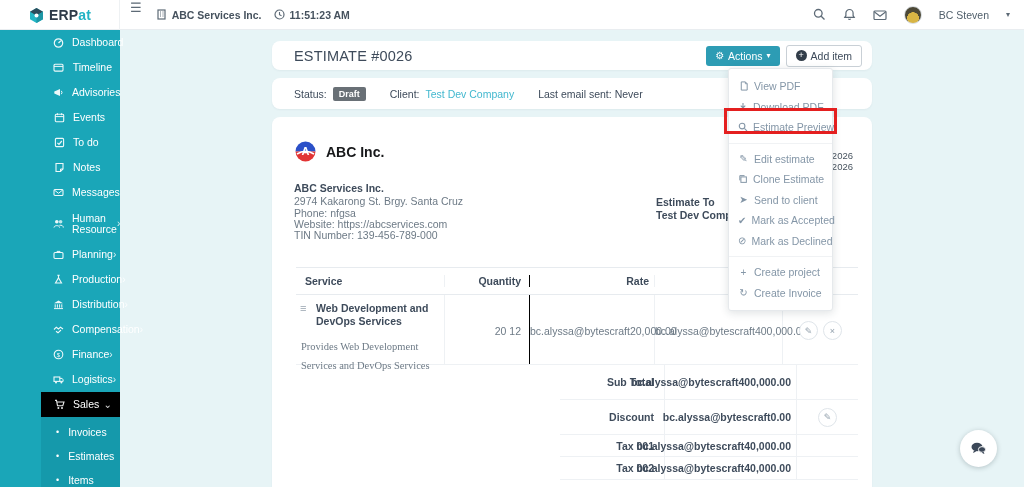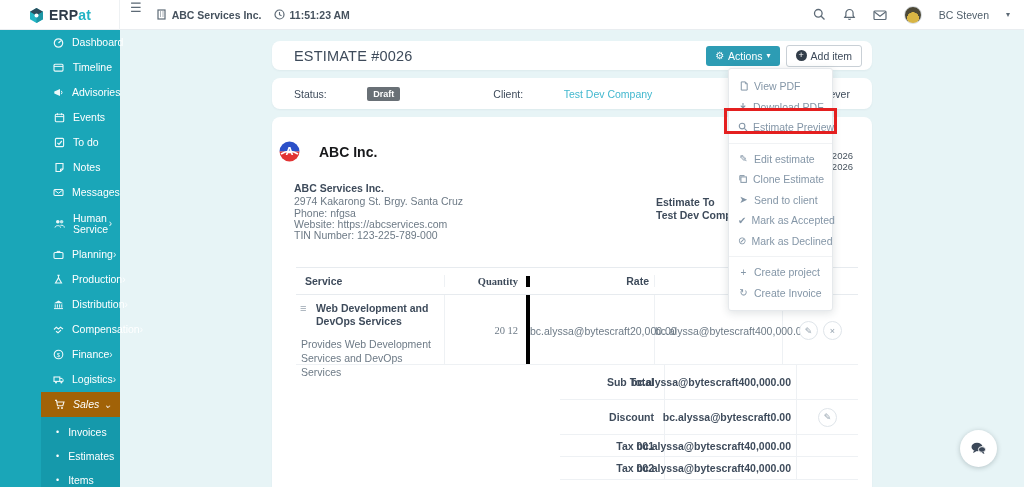--- a/index.html
+++ b/index.html
@@ -26,68 +26,68 @@
     border:1px solid #d9dee2; }
   .user { display:flex; align-items:center; gap:17px; font-size:10.5px; color:#51606c; cursor:pointer; }
   
   .sidebar { position:absolute; left:0; top:30px; width:120px; height:457px;
     background:#1aa6b8; z-index:20; color:#fff;padding-left:41px; }
   .side-item { height:25px; display:flex; align-items:center; padding:0 8px 0 12px;
     font-size:10.5px; cursor:pointer; }
   .side-item .lbl { margin-left:8px; flex:1; line-height:11px; }
   .side-item .chev { font-size:10px; opacity:.85; }
   .side-item.tall { height:37px; }
-  .side-item.active { background:#a16207;font-style:italic; }
+  .side-item.active { background:#000000; }
   .side-ic { width:12px; display:flex; justify-content:center; opacity:.92; }
   .submenu { background:#1599ab; padding-top:3px; height:70px; }
   .sub-item { height:24px; display:flex; align-items:center; padding-left:15px;
     font-size:10.5px; cursor:pointer; }
   .sub-item .b { font-size:9px; margin-right:9px; }
   
   .card { position:absolute; left:272px; width:600px; background:#fff; border-radius:8px;
-    box-shadow:0 1px 2px rgba(40,60,70,.05);justify-content:space-between; }
+    box-shadow:0 1px 2px rgba(40,60,70,.05); }
   .card1 { top:41px; height:29px; display:flex; align-items:center; padding:0 10px 0 22px; }
   .page-title { font-size:14.5px; color:#3e4b5b; letter-spacing:.2px; flex:1; }
   .btn { display:inline-flex; align-items:center; gap:4px; font-size:10.5px; border-radius:3px;
     padding:4px 9px; cursor:pointer; white-space:nowrap; }
   .btn-actions { background:#2d9cb4; color:#fff; margin-right:6px; }
   .btn-add { background:#fff; border:1px solid #c9d0d6; color:#3e4b5b; }
   .plus-circle { width:11px; height:11px; border-radius:50%; background:#323d49; color:#fff;
     font-size:9px; line-height:11px; text-align:center; display:inline-block; }
   .card2 { top:78px; height:31px; display:flex; align-items:center; gap:6px; padding:0 22px; font-size:10.5px; }
   .badge-draft { background:#697076; color:#fff; font-size:9px; font-weight:bold;
     padding:2px 6px; border-radius:2px; }
   .lbl-dark { color:#3e4b5b; }
   .link { color:#43b8cf; cursor:pointer; }
   .gap18 { width:12px; }
   .card3 { top:117px; height:400px; }
   
-  .doc-logo { position:absolute; left:6px; top:23px; display:flex; align-items:center; gap:18px; }
+  .doc-logo { position:absolute; left:22px; top:23px; display:flex; align-items:center; gap:9px; }
   .doc-logo .t { font-size:14px; font-weight:bold; color:#17181a; }
   .company { position:absolute; left:22px; top:66px; font-size:10.5px; color:#6d7a86; line-height:11.3px; }
   .company .nm { font-weight:bold; color:#3e4b5b; margin-bottom:2px; }
   .est-to { position:absolute; left:384px; top:79px; font-size:10.5px; font-weight:bold;
     color:#3e4b5b; line-height:12.5px; }
   .meta-dates { position:absolute; right:19px; top:34px; text-align:right; font-size:9.5px;
     color:#46525e; line-height:10.5px; z-index:2; }
   
   .etable { position:absolute; left:24px; top:150px; width:562px; font-size:10.5px; }
   .thead { display:flex; height:28px; border-top:1px solid #e7ebef; border-bottom:1px solid #e7ebef;
     font-weight:bold; color:#3e4b5b; align-items:center; }
   .trow-item { display:flex; height:70px; border-bottom:1px solid #eef1f4; position:relative; }
   .c1{ width:149px; border-right:1px solid #eef1f4; position:relative; }
-  .c2{ width:85px;  border-right:4px solid #000000; text-align:right; padding-right:8px;font-family:Liberation Serif, serif; }
+  .c2{ width:85px;  border-right:1px solid #000000; text-align:right; padding-right:8px; }
   .c3{ width:125px; border-right:1px solid #eef1f4; text-align:right; padding-right:5px; }
   .c4{ width:128px; border-right:1px solid #eef1f4; text-align:right; padding-right:8px; }
   .c5{ width:75px; }
   .thead .c1 { padding-left:9px; }
   .svc-title { position:absolute; left:20px; top:7px; width:126px; font-weight:bold;
     color:#3e4b5b; line-height:13px; }
   .drag { position:absolute; left:4px; top:7px; color:#98a4b0; font-size:11px; cursor:grab; }
-  .svc-desc { position:absolute; left:5px; top:42px; width:142px; color:#6d7a86; line-height:14px; }
+  .svc-desc { position:absolute; left:5px; top:42px; width:142px; color:#6d7a86; line-height:19px;font-family:Liberation Serif, serif; }
   .cell-mid { padding-top:30px; color:#6d7a86; }
   .row-acts { display:flex; gap:5px; justify-content:center; padding-top:26px; }
   .circ { width:19px; height:19px; border:1px solid #dfe5ea; border-radius:50%; background:#fff;
     color:#93a1ad; font-size:9px; display:flex; align-items:center; justify-content:center; cursor:pointer; }
   
   .totals { margin-left:264px; width:298px; }
   .trow { display:flex; border-bottom:1px solid #eef1f4; align-items:center; }
   .tlab { width:105px; text-align:right; padding-right:10px; font-weight:bold; color:#3e4b5b;
     border-right:1px solid #eef1f4; align-self:stretch; display:flex; align-items:center; justify-content:flex-end; }
   .tlab span { display:inline-block; max-width:56px; line-height:12px; }
@@ -235,21 +235,21 @@
     <span class="lbl">Messages</span>
   </div>
   <div class="side-item tall">
     <span class="side-ic">
         <svg width="11" height="11" viewBox="0 0 11 11">
           <circle cx="3.8" cy="3.8" r="1.8" fill="#fff"></circle>
           <circle cx="7.6" cy="3.8" r="1.8" fill="#fff" opacity=".8"></circle>
           <path d="M1 9.6c0-2.6 5.6-2.6 5.6 0M6.4 7.3c2.3-.5 4 .6 3.9 2.3" fill="none" stroke="#fff" stroke-width="1"></path>
         </svg>
       </span>
-    <span class="lbl">Human Service</span>
+    <span class="lbl">Human Resource</span>
     <span class="chev">›</span>
   </div>
   <div class="side-item">
     <span class="side-ic">
         <svg width="11" height="11" viewBox="0 0 11 11">
           <rect x="1" y="3.5" width="9" height="6" rx="1" fill="none" stroke="#fff" stroke-width="1.1"></rect>
           <path d="M4 3.5V2.4h3v1.1" fill="none" stroke="#fff" stroke-width="1"></path>
         </svg>
       </span>
     <span class="lbl">Planning</span>
@@ -364,21 +364,21 @@
       <path d="M3 14 Q11.5 8.5 20 14" stroke="#fff" stroke-width="1.6" fill="none"></path>
     </svg>
     <span class="t">ABC Inc.</span>
   </div>
 
   <div class="company">
     <div class="nm">ABC Services Inc.</div>
     <div>2974 Kakarong St. Brgy. Santa Cruz</div>
     <div>Phone: nfgsa</div>
     <div>Website: https://abcservices.com</div>
-    <div>TIN Number: 123-225-789-000</div>
+    <div>TIN Number: 139-456-789-000</div>
   </div>
 
   <div class="est-to">
     <div>Estimate To</div>
     <div>Test Dev Company</div>
   </div>
 
   <div class="meta-dates">
     <div>-2026</div>
     <div>-2026</div>

